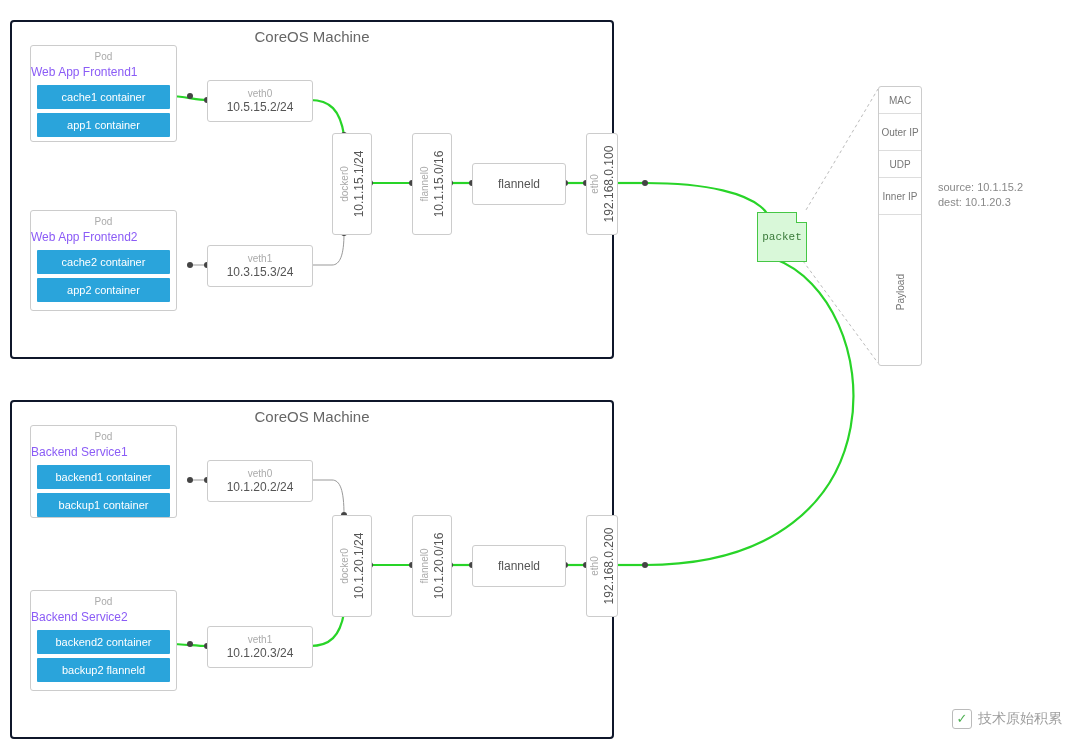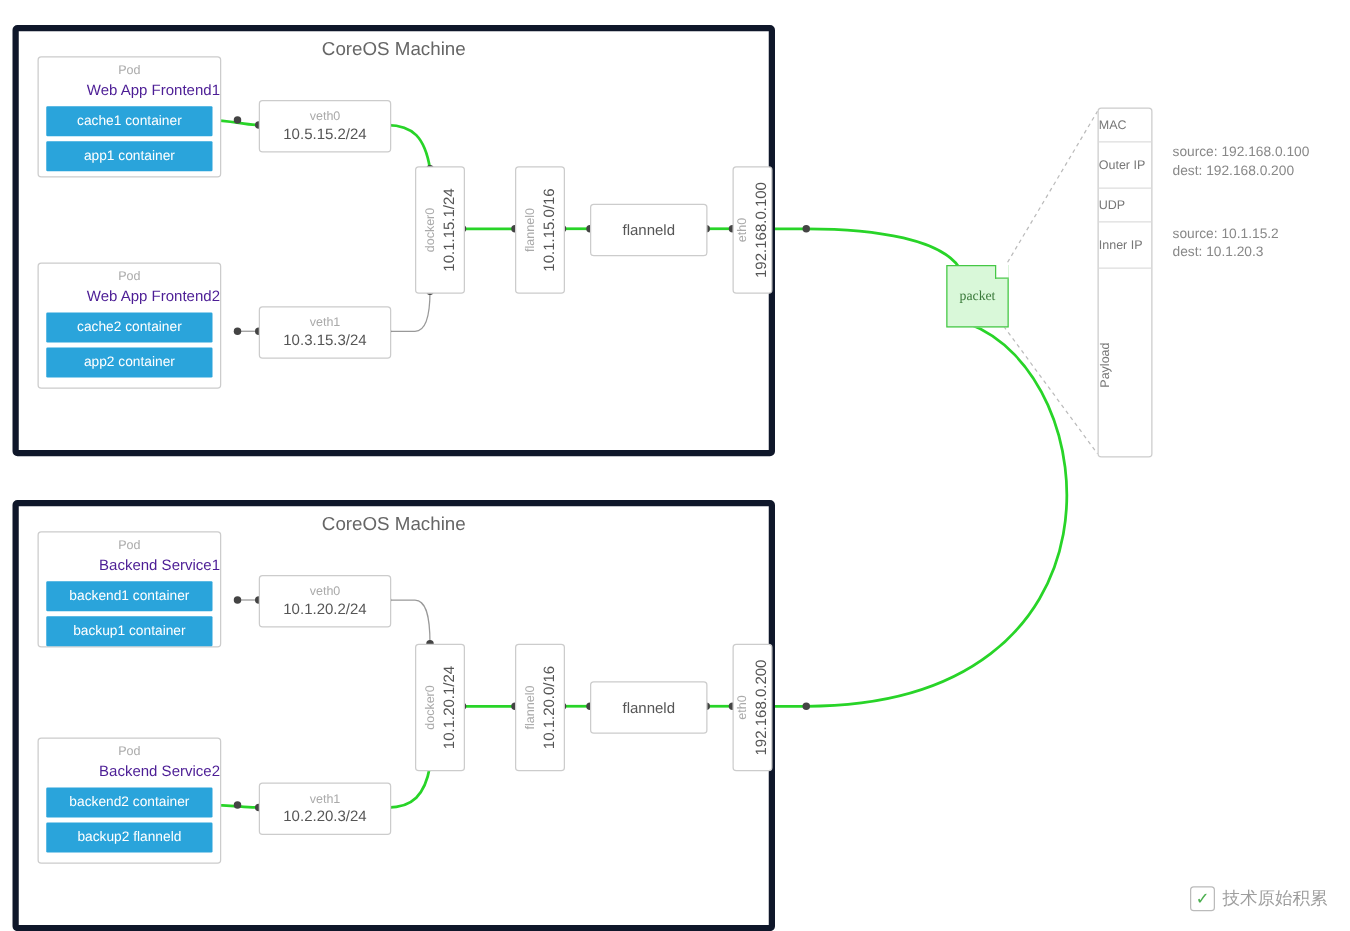--- a/index.html
+++ b/index.html
@@ -1,33 +1,33 @@
 <!DOCTYPE html>
 <html><head>
 <meta charset="utf-8">
 <style>
   html,body{margin:0;padding:0;font-family:"Helvetica Neue",Arial,sans-serif;font-size:12px;color:#555;background:#fff}
   .canvas{position:relative;width:1080px;height:745px}
   svg.wires{position:absolute;left:0;top:0;width:1080px;height:745px;pointer-events:none}
-  .machine{position:absolute;border:5px solid #0f172a;border-radius:4px}
+  .machine{position:absolute;border:2px solid #0f172a;border-radius:4px}
   .machine-title{position:absolute;top:6px;left:50%;transform:translateX(-50%);font-size:15px;color:#666}
   .pod{position:absolute;width:145px;border:1px solid #ccc;border-radius:3px;background:#fff}
   .pod-label{font-size:10px;color:#aaa;text-align:center;margin-top:5px;line-height:12px}
-  .pod-name{font-size:12px;color:#4c1d95;text-align:right;margin:2px 0 6px}
+  .pod-name{font-size:12px;color:#8b5cf6;text-align:left;margin:2px 0 6px}
   .pill{margin:4px 6px;height:24px;line-height:24px;background:#2aa4db;color:#fff;font-size:11px;text-align:center;border-radius:1px}
   .box{position:absolute;border:1px solid #ccc;border-radius:3px;background:#fff;text-align:center;display:flex;flex-direction:column;align-items:center;justify-content:center}
   .box .sml{font-size:10px;color:#aaa;line-height:13px}
   .box .big{font-size:12px;color:#555;line-height:15px}
   .vbox{position:absolute;border:1px solid #ccc;border-radius:3px;background:#fff;text-align:center}
   .vcol{position:absolute;top:50%;left:50%;transform:translate(-50%,-50%) rotate(-90deg);white-space:nowrap;font-size:12px;color:#555;line-height:14px}
   .vcol .sml{font-size:10px;color:#aaa;display:block}
-  .packet-box{position:absolute;border:1px solid #45c745;background:#d9f8d9;font-size:11px;font-family:Liberation Serif, serif;color:#3a7a3a;text-align:center;display:flex;align-items:center;justify-content:center}
+  .packet-box{position:absolute;border:1px solid #45c745;background:#d9f8d9;font-size:11px;font-family:Liberation Mono, monospace;color:#3a7a3a;text-align:center;display:flex;align-items:center;justify-content:center}
   .packet-fold{position:absolute;right:-1px;top:-1px;width:10px;height:10px;background:#fff;border-left:1px solid #45c745;border-bottom:1px solid #45c745}
   .stack{position:absolute;width:42px;border:1px solid #ccc;border-radius:3px;background:#fff}
-  .stack .cell{border-bottom:1px solid #ddd;font-size:10px;color:#777;text-align:center;display:flex;align-items:center;}
+  .stack .cell{border-bottom:1px solid #ddd;font-size:10px;color:#777;text-align:center;display:flex;align-items:center;justify-content:center}
   .stack .cell:last-child{border-bottom:none}
   .stack .v2{writing-mode:vertical-rl;transform:rotate(180deg)}
   .sideinfo{position:absolute;font-size:11px;color:#888;line-height:15px}
   .watermark{position:absolute;right:18px;bottom:16px;font-size:14px;color:#9e9e9e;display:flex;align-items:center;gap:6px}
   .watermark .icn{width:18px;height:18px;border-radius:3px;border:1px solid #bbb;font-size:13px;line-height:17px;text-align:center;color:#4caf50}
 </style>
 </head>
 <body>
 
 <div class="canvas">
@@ -149,21 +149,21 @@
     <div class="pod-name">Backend Service2</div>
     <div class="pill">backend2 container</div>
     <div class="pill" style="margin-bottom:8px">backup2 flanneld</div>
   </div>
   <div class="box" style="left:207px;top:460px;width:104px;height:40px">
     <div class="sml">veth0</div>
     <div class="big">10.1.20.2/24</div>
   </div>
   <div class="box" style="left:207px;top:626px;width:104px;height:40px">
     <div class="sml">veth1</div>
-    <div class="big">10.2.20.3/24</div>
+    <div class="big">10.1.20.3/24</div>
   </div>
   <div class="vbox" style="left:332px;top:515px;width:38px;height:100px">
     <div class="vcol"><span class="sml">docker0</span><span>10.1.20.1/24</span></div>
   </div>
   <div class="vbox" style="left:412px;top:515px;width:38px;height:100px">
     <div class="vcol"><span class="sml">flannel0</span><span>10.1.20.0/16</span></div>
   </div>
   <div class="box" style="left:472px;top:545px;width:92px;height:40px">
     <div class="big">flanneld</div>
   </div>
@@ -186,24 +186,20 @@
     <div class="cell" style="height:26px">
         <span>UDP</span>
       </div>
     <div class="cell" style="height:36px">
         <span>Inner IP</span>
       </div>
     <div class="cell" style="height:154px">
         <span class="v2">Payload</span>
       </div>
   </div>
-  <div class="sideinfo" style="left:938px;top:115px">
-    <div>source: 192.168.0.100</div>
-    <div>dest: 192.168.0.200</div>
-  </div>
   <div class="sideinfo" style="left:938px;top:180px">
     <div>source: 10.1.15.2</div>
     <div>dest: 10.1.20.3</div>
   </div>
 
   <div class="watermark">
     <span class="icn">✓</span>
     <span>技术原始积累</span>
   </div>
 

